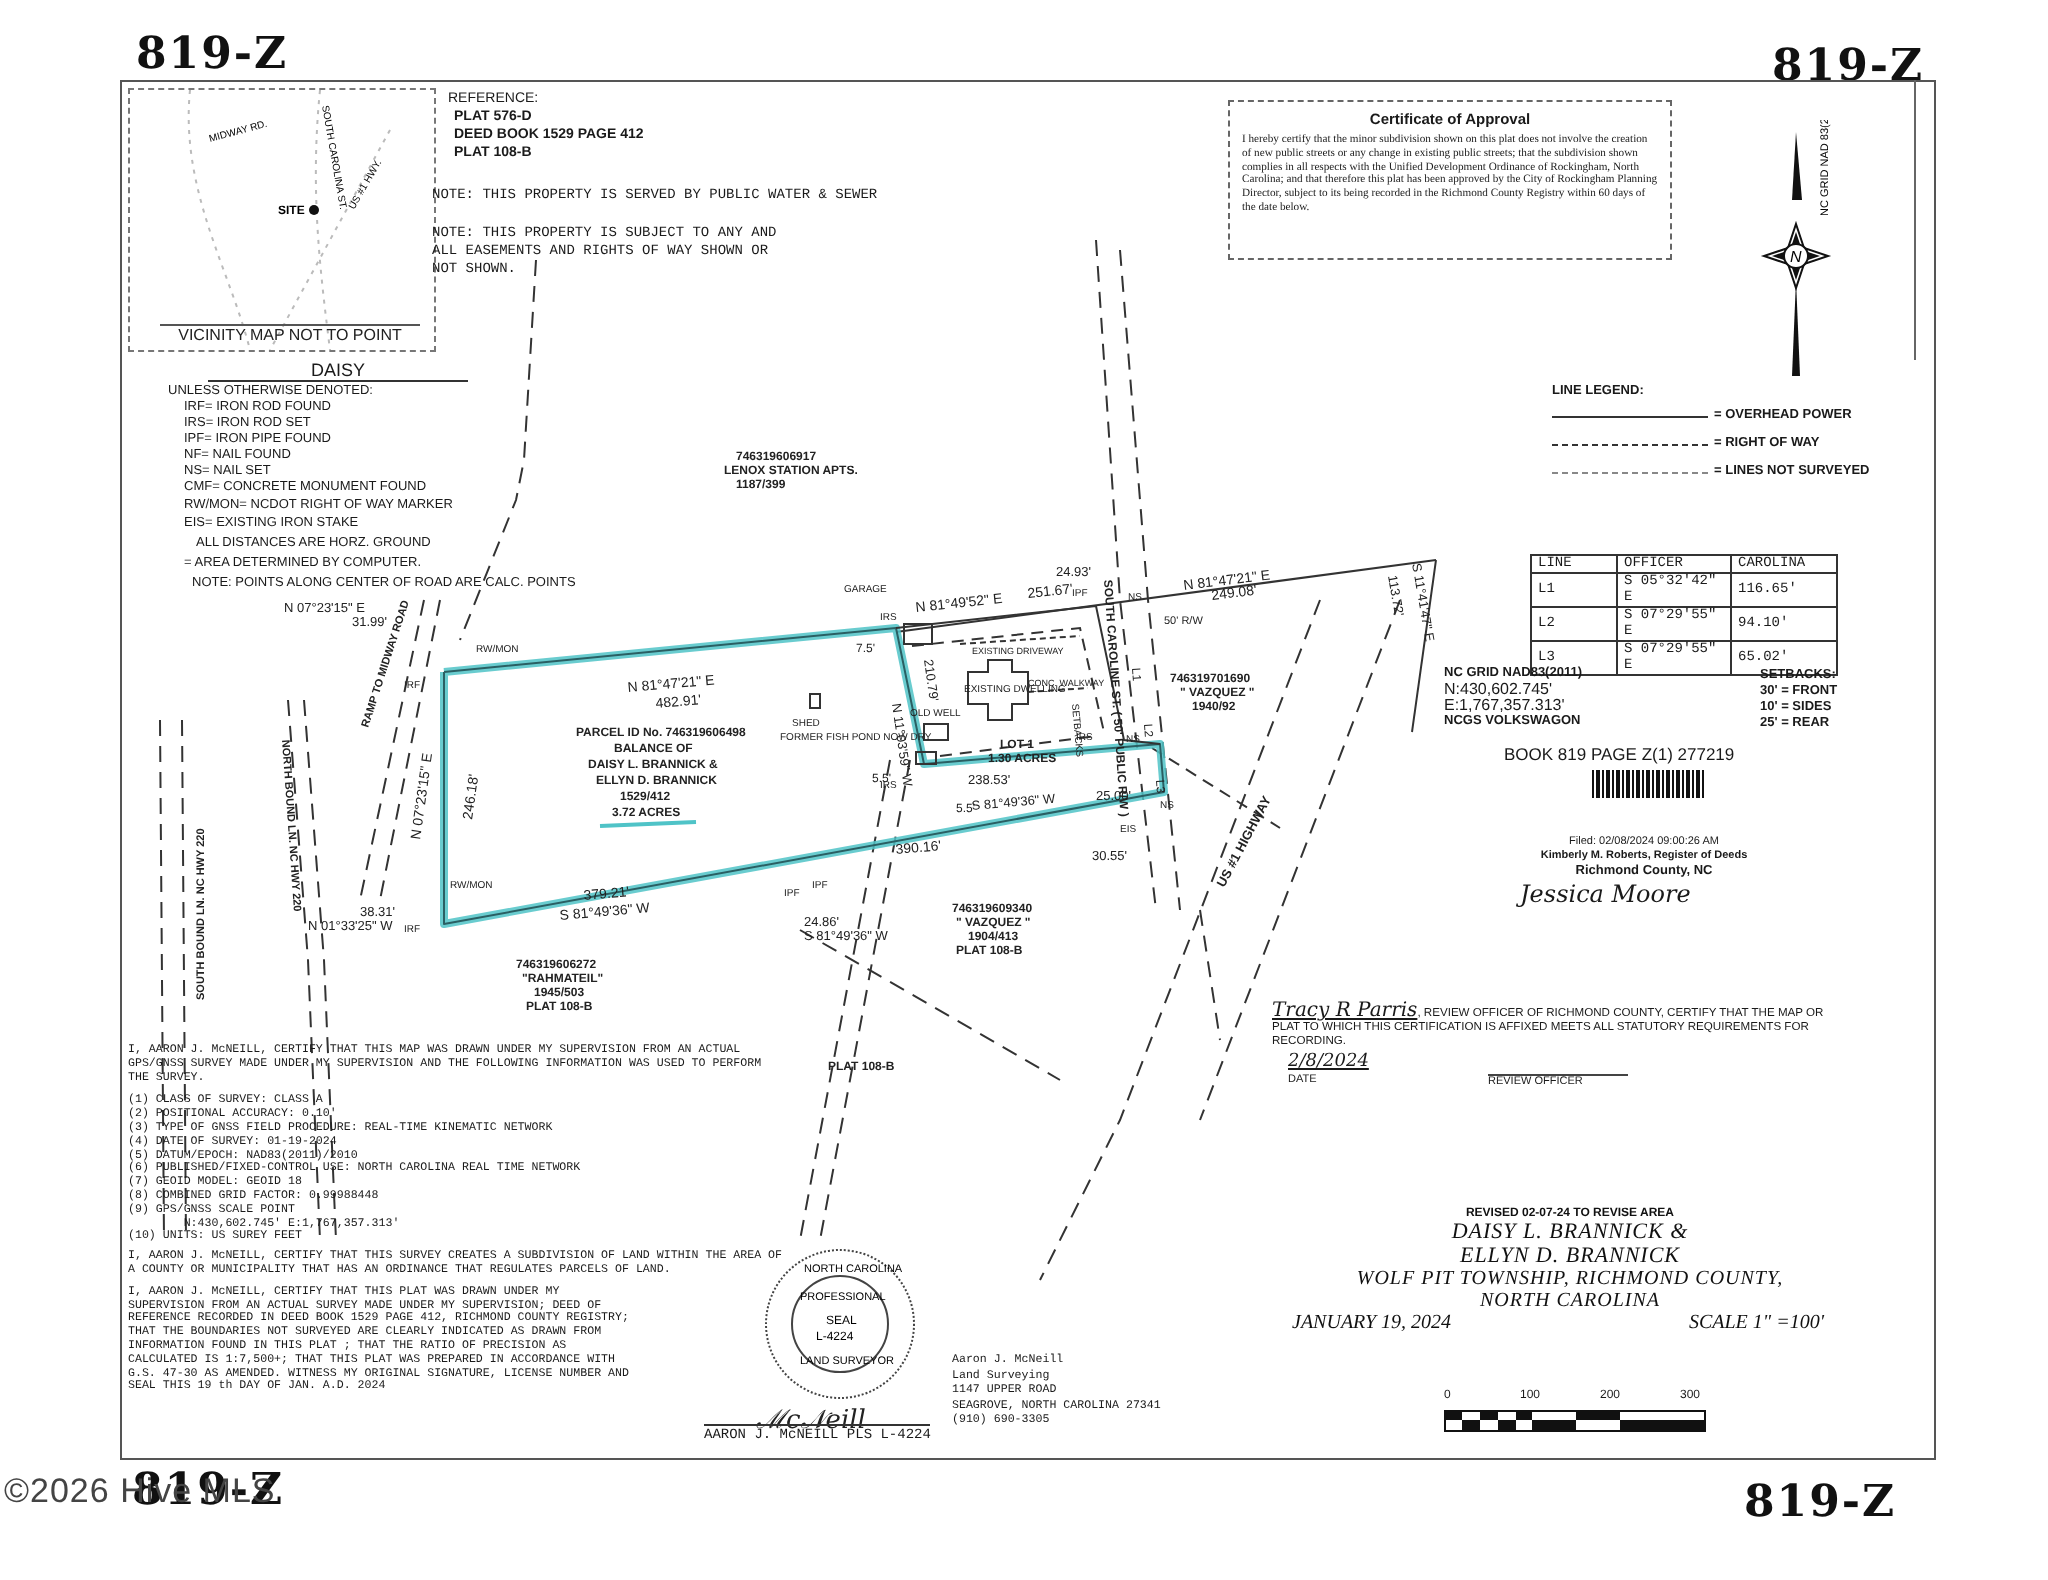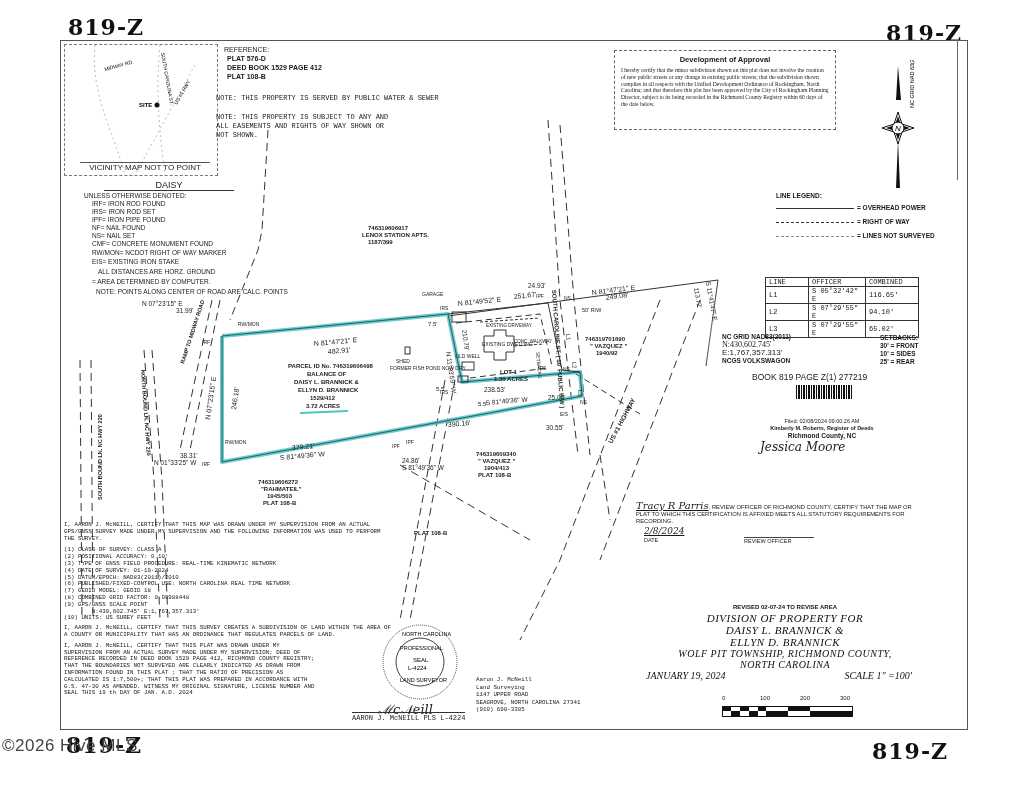--- a/index.html
+++ b/index.html
@@ -68,21 +68,21 @@
   <div class="t6" style="padding-left:8px;">NS= NAIL SET</div>
   <div class="t6" style="padding-left:8px;">CMF= CONCRETE MONUMENT FOUND</div>
   <div class="t6" style="padding-left:8px;margin-top:1px;">RW/MON= NCDOT RIGHT OF WAY MARKER</div>
   <div class="t6" style="padding-left:8px;margin-top:1px;">EIS= EXISTING IRON STAKE</div>
   <div class="t6" style="padding-left:14px;margin-top:2px;">ALL DISTANCES ARE HORZ. GROUND</div>
   <div class="t6" style="padding-left:8px;margin-top:2px;">= AREA DETERMINED BY COMPUTER.</div>
   <div class="t6" style="padding-left:12px;margin-top:2px;">NOTE: POINTS ALONG CENTER OF ROAD ARE CALC. POINTS</div>
 </div>
 
 <div class="cert">
-  <h4>Development of Approval</h4>
+  <h4>Certificate of Approval</h4>
   <p>I hereby certify that the minor subdivision shown on this plat does not involve the creation of new public streets or any change in existing public streets; that the subdivision shown complies in all respects with the Unified Development Ordinance of Rockingham, North Carolina; and that therefore this plat has been approved by the City of Rockingham Planning Director, subject to its being recorded in the Richmond County Registry within 60 days of the date below.</p>
 </div>
 
 <div class="abs" style="left:878px;top:60px;width:70px;height:130px;">
   <svg width="70" height="130">
     <polygon points="20,6 23,40 18,40" fill="#111"></polygon>
     <polygon points="20,80 22,128 18,128" fill="#111"></polygon>
     <polygon points="20,52 24,64 36,68 24,72 20,84 16,72 4,68 16,64" fill="#fff" stroke="#111"></polygon>
     <polygon points="20,56 23,65 32,68 23,71 20,80 17,71 8,68 17,65" fill="#111"></polygon>
     <circle cx="20" cy="68" r="6" fill="#fff" stroke="#111"></circle>
@@ -106,21 +106,21 @@
       <span style="display:inline-block;width:78px;border-top:1px dashed #888;"></span>
       <span class="b">= LINES NOT SURVEYED</span>
     </div>
 </div>
 
 <table class="lines abs mono" style="left:765px;top:277px;">
   <tbody>
       <tr>
     <td style="width:36px;">LINE</td>
     <td style="width:50px;">OFFICER</td>
-    <td style="width:46px;">COMBINED</td>
+    <td style="width:46px;">CAROLINA</td>
   </tr>
   <tr>
         <td>L1</td>
         <td>S 05°32'42" E</td>
         <td>116.65'</td>
       </tr>
   <tr>
         <td>L2</td>
         <td>S 07°29'55" E</td>
         <td>94.10'</td>
@@ -135,21 +135,21 @@
 
 <div class="abs t6 b" style="left:880px;top:334px;">
   <div>SETBACKS:</div>
   <div>30' = FRONT</div>
   <div>10' = SIDES</div>
   <div>25' = REAR</div>
 </div>
 
 <div class="abs t6" style="left:722px;top:333px;">
   <div class="b">NC GRID NAD83(2011)</div>
-  <div style="font-size:8px;font-family:Liberation Serif, serif;">N:430,602.745'</div>
+  <div style="font-size:8px;">N:430,602.745'</div>
   <div style="font-size:8px;">E:1,767,357.313'</div>
   <div class="b">NCGS VOLKSWAGON</div>
 </div>
 
 <div class="abs" style="left:752px;top:372px;font-size:8.5px;">BOOK 819 PAGE Z(1)  277219</div>
 <div class="abs" style="left:796px;top:385px;width:56px;height:14px;background:repeating-linear-gradient(90deg,#111 0 1px,#fff 1px 2px,#111 2px 4px,#fff 4px 5px);"></div>
 <div class="abs" style="left:762px;top:418px;width:120px;text-align:center;font-size:5.5px;line-height:7px;">
   <div>Filed: 02/08/2024 09:00:26 AM</div>
   <div class="b">Kimberly M. Roberts, Register of Deeds</div>
   <div class="b" style="font-size:6.5px;">Richmond County, NC</div>
@@ -341,21 +341,20 @@
 <div class="abs mono" style="left:476px;top:676px;font-size:5.8px;line-height:7.5px;">
   <div>Aaron J. McNeill</div>
   <div>Land Surveying</div>
   <div>1147 UPPER ROAD</div>
   <div>SEAGROVE, NORTH CAROLINA 27341</div>
   <div>(910) 690-3305</div>
 </div>
 
 <div class="abs title-block" style="left:640px;top:604px;width:290px;">
   <div style="font-family:'Liberation Sans',sans-serif;font-style:normal;font-weight:bold;font-size:6px;">REVISED 02-07-24 TO REVISE AREA</div>
-  <div style="font-size:11px;margin-top:2px;letter-spacing:0.5px;">DIVISION OF PROPERTY FOR</div>
   <div style="font-size:11px;letter-spacing:0.5px;">DAISY L. BRANNICK &amp;</div>
   <div style="font-size:11px;letter-spacing:0.5px;">ELLYN D. BRANNICK</div>
   <div style="font-size:10px;letter-spacing:0.5px;">WOLF PIT TOWNSHIP, RICHMOND COUNTY,</div>
   <div style="font-size:10px;letter-spacing:0.5px;">NORTH CAROLINA</div>
   <div style="display:flex;justify-content:space-between;padding:0 18px 0 6px;font-size:10px;">
     <span>JANUARY 19, 2024</span>
     <span>SCALE 1" =100'</span>
   </div>
 </div>
 <div class="abs" style="left:720px;top:695px;width:140px;font-size:6px;font-family:'Liberation Sans',sans-serif;">

